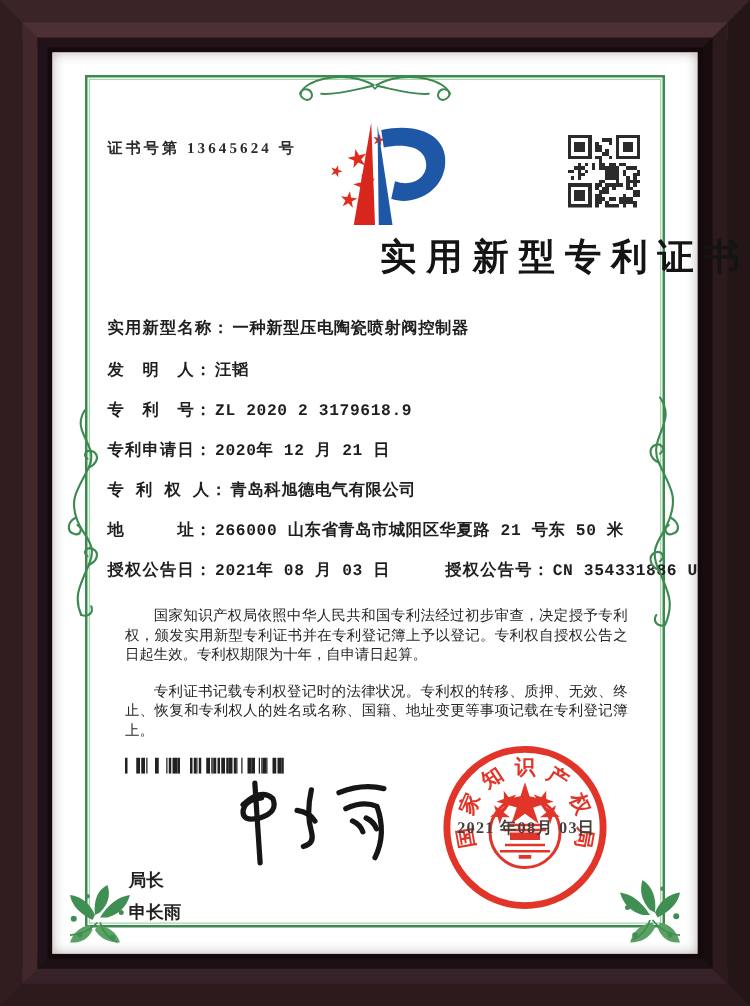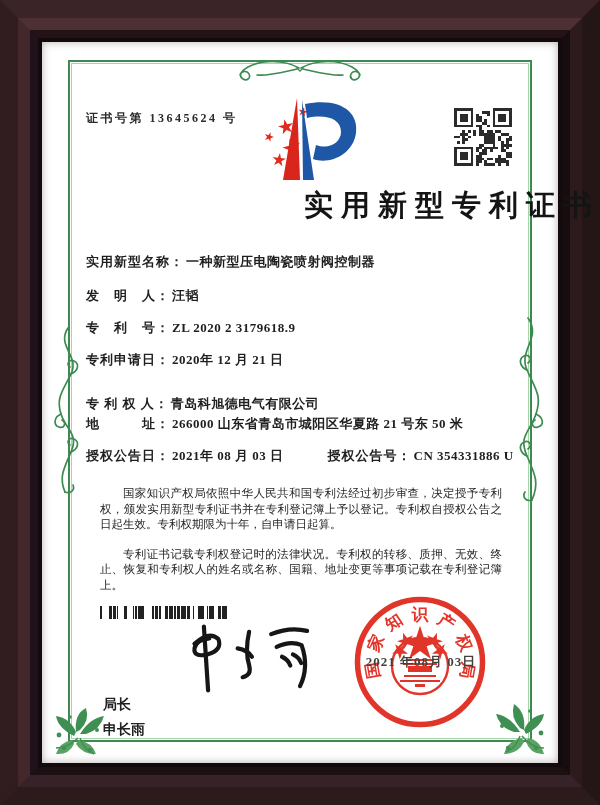--- a/index.html
+++ b/index.html
@@ -11,21 +11,21 @@
   .wood3{position:absolute;inset:30px;border:9px solid;border-color:#241316 #170d0f #1d1012 #20121a;box-sizing:border-box;}
   .woodlip{position:absolute;inset:38px;border:4px solid #120a0c;box-sizing:border-box;}
   .matte{position:absolute;inset:42px;background:#fff;box-shadow:inset 0 0 9px rgba(50,30,30,.35);}
   
   .green-border{position:absolute;left:68px;top:60px;width:464px;height:682px;border:2px solid #3c8a50;box-sizing:border-box;}
   .green-border::after{content:"";position:absolute;inset:1px;border:1px solid #a6d4ab;}
   
   .certno{position:absolute;left:86px;top:110px;font-size:12px;letter-spacing:2.5px;color:#2b2b2b;font-weight:600;}
   .title{position:absolute;left:0;top:186px;width:600px;text-align:right;font-size:29px;font-weight:bold;
          letter-spacing:8px;color:#141414;}
-  .row{position:absolute;left:86px;width:430px;font-size:13px;font-weight:bold;color:#1f1f1f;letter-spacing:.5px;white-space:nowrap;}
+  .row{position:absolute;left:86px;width:430px;font-size:13px;font-weight:bold;color:#1f1f1f;letter-spacing:.5px;white-space:nowrap;font-family:Liberation Mono, monospace;}
   .row .lbl{letter-spacing:1px;}
   .row .val{margin-left:2px;}
   .pair2{margin-left:44px;}
   .paras{position:absolute;left:86px;top:472px;width:430px;font-size:11.5px;line-height:15.5px;
          color:#262626;text-align:justify;}
   .paras p{margin:14px;text-indent:2em;}
   
   .barcode{position:absolute;left:100px;top:606px;width:140px;height:13px;}
   .officer{position:absolute;left:103px;top:644px;font-family:"Liberation Sans","DejaVu Sans",sans-serif;
            font-size:14px;font-weight:bold;color:#222;line-height:25px;margin-top:48px;}
@@ -216,21 +216,21 @@
   </div>
   <div class="row" style="top:287px">
     <span class="lbl">发　明　人：</span><span class="val">汪韬</span>
   </div>
   <div class="row" style="top:319px">
     <span class="lbl">专　利　号：</span><span class="val">ZL 2020 2 3179618.9</span>
   </div>
   <div class="row" style="top:351px">
     <span class="lbl">专利申请日：</span><span class="val">2020年 12 月 21 日</span>
   </div>
-  <div class="row" style="top:395px">
+  <div class="row" style="top:383px">
     <span class="lbl">专 利 权 人：</span><span class="val">青岛科旭德电气有限公司</span>
   </div>
   <div class="row" style="top:415px">
     <span class="lbl">地　　　址：</span><span class="val">266000 山东省青岛市城阳区华夏路 21 号东 50 米</span>
   </div>
   <div class="row" style="top:447px">
     <span class="lbl">授权公告日：</span><span class="val">2021年 08 月 03 日</span><span class="lbl pair2">授权公告号：</span><span class="val">CN 354331886 U</span>
   </div>
 
   <div class="paras">

